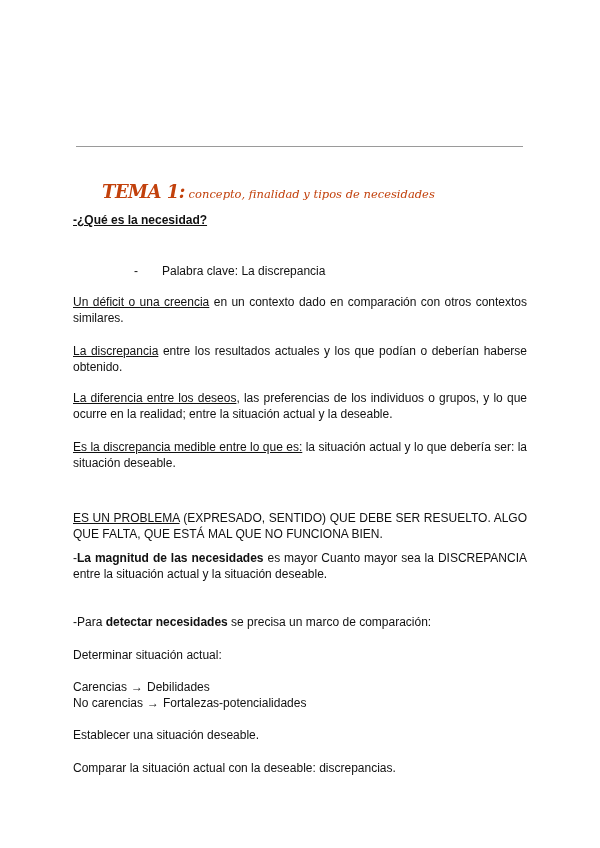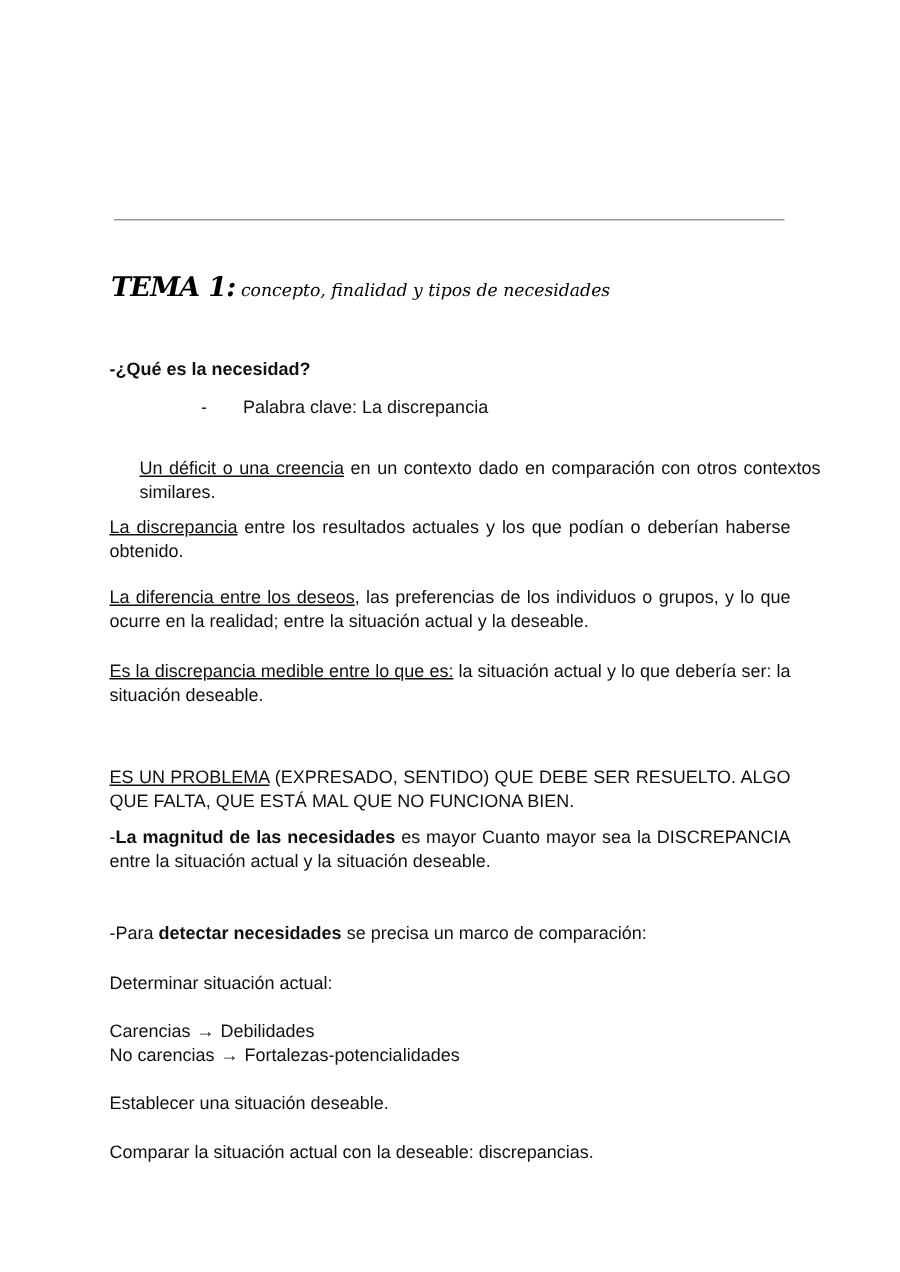--- a/index.html
+++ b/index.html
@@ -24,31 +24,31 @@
     .arrow { margin: 0 4px; }
   </style>
 </head>
 <body>
 
 <div class="page">
 
 
   <div class="divider"></div>
 
-  <div class="tema" style="color:#000000;">
+  <div class="tema" style="color:#c2410c;margin-left:28px;">
     <span class="big">TEMA 1:</span><span class="small"> concepto, finalidad y tipos de necesidades</span>
   </div>
 
-  <div class="p b" style="top:238px;">-¿Qué es la necesidad?</div>
+  <div class="p b" style="top:212px;text-decoration:underline;">-¿Qué es la necesidad?</div>
 
   <div class="bullet" style="top:263px;">
     <span class="dash">-</span><span style="margin-left:8px;">Palabra clave: La discrepancia</span>
   </div>
 
-  <div class="p" style="top:304px;margin-left:20px;">
+  <div class="p" style="top:294px;">
     <span class="u">Un déficit o una creencia</span><span> en un contexto dado en comparación con otros contextos similares.</span>
   </div>
 
   <div class="p" style="top:343px;">
     <span class="u">La discrepancia</span><span> entre los resultados actuales y los que podían o deberían haberse obtenido.</span>
   </div>
 
   <div class="p" style="top:390px;">
     <span class="u">La diferencia entre los deseos</span><span>, las preferencias de los individuos o grupos, y lo que ocurre en la realidad; entre la situación actual y la deseable.</span>
   </div>

